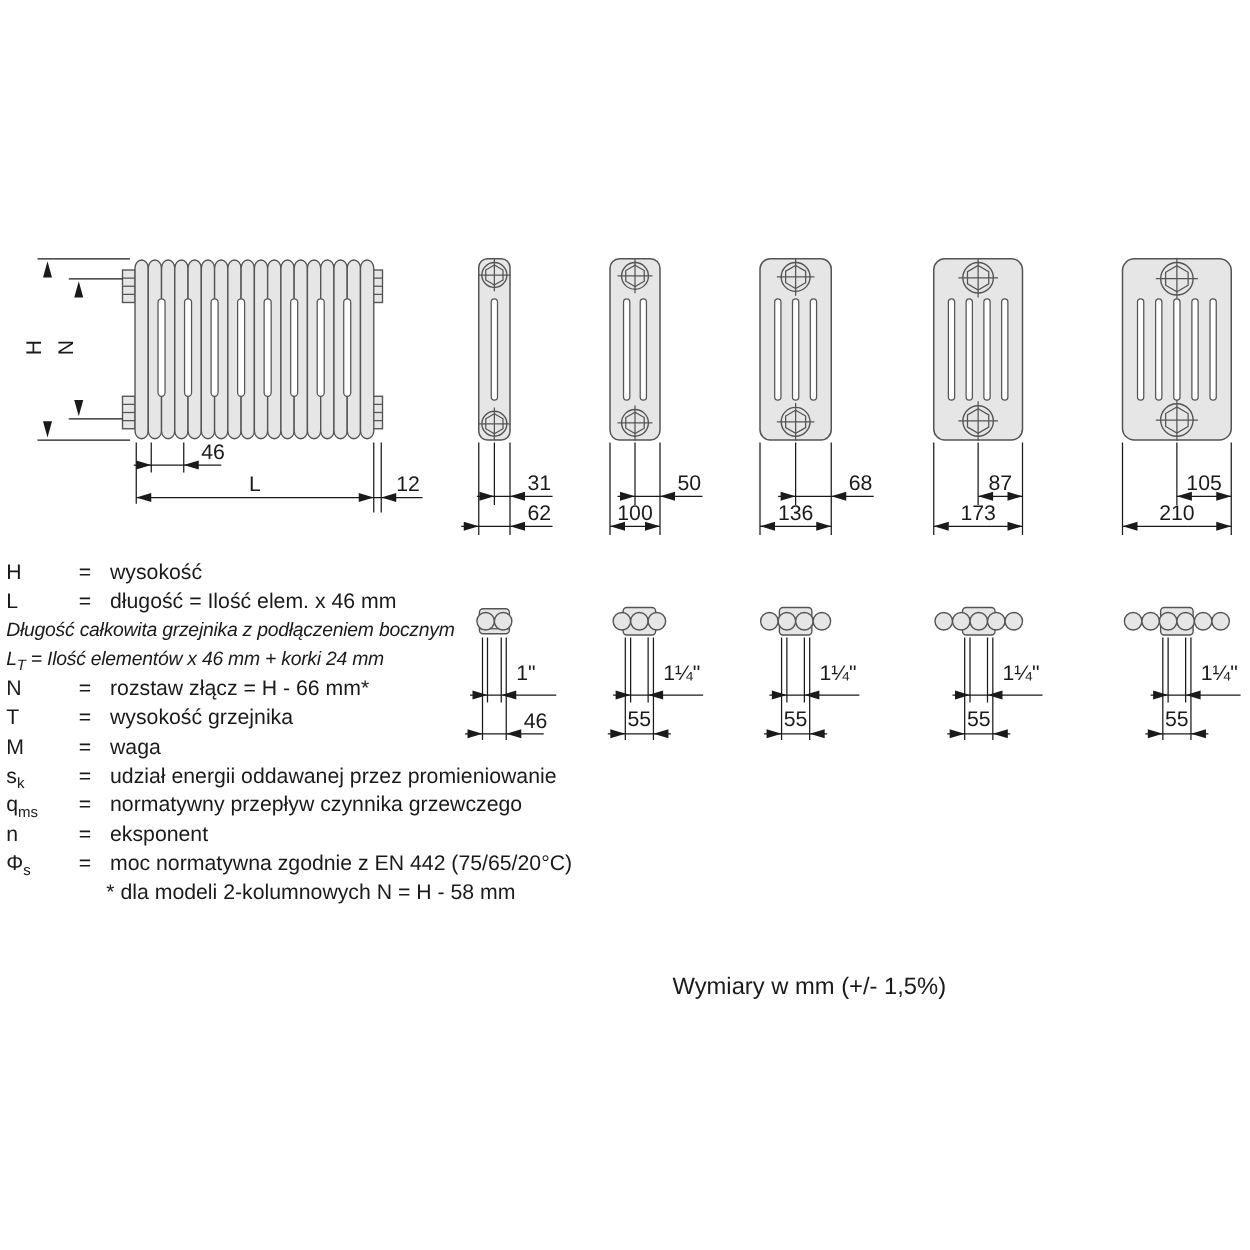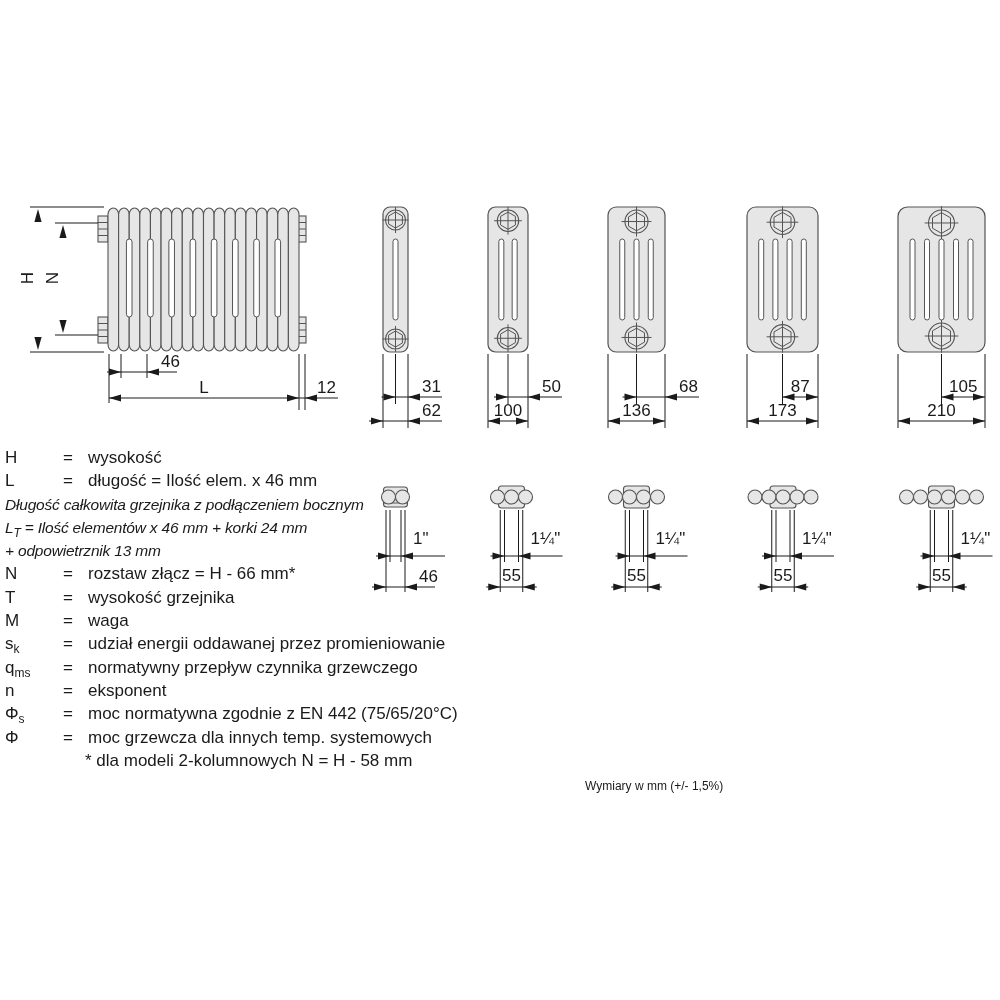--- a/index.html
+++ b/index.html
@@ -7,21 +7,21 @@
           font-family:"Liberation Sans",sans-serif;color:#1a1a1a;overflow:hidden;}
   #diagram-svg{position:absolute;left:0;top:0;}
   #diagram-svg text{font-family:"Liberation Sans",sans-serif;}
   #legend{position:absolute;left:5px;top:446px;width:470px;}
   .lrow{height:23.3px;line-height:23.3px;white-space:nowrap;font-size:17px;}
   .lrow .sym{display:inline-block;width:58px;}
   .lrow .eq{display:inline-block;width:25px;}
   .lrow.small{font-size:15.5px;letter-spacing:-0.2px;font-style:italic;}
   .lrow.indent{padding-left:80px;}
   sub{font-size:12px;}
-  #footer-note{position:absolute;left:585px;top:779px;font-size:12px;}
+  #footer-note{position:absolute;left:538px;top:779px;font-size:19px;}
 </style>
 </head>
 <body>
 
 <div id="canvas">
 
   <svg id="diagram-svg" width="1000" height="1000" viewBox="0 0 1000 1000">
       <g>
         <g>
           <rect x="98" y="216" width="10" height="26" fill="#e6e6e6" stroke="#545454" stroke-width="1.1"></rect>
@@ -339,46 +339,40 @@
     </div>
     <div class="lrow">
       <span class="sym"><span>L</span><sub></sub></span><span class="eq">=</span><span class="txt">długość = Ilość elem. x 46 mm</span>
     </div>
     <div class="lrow small">
       <span class="txt">Długość całkowita grzejnika z podłączeniem bocznym</span>
     </div>
     <div class="lrow small">
       <span class="txt"><span>L</span><sub>T</sub><span> = Ilość elementów x 46 mm + korki 24 mm</span></span>
     </div>
-    <div class="lrow small">
-      <span class="txt">+ odpowietrznik 13 mm</span>
-    </div>
     <div class="lrow">
       <span class="sym"><span>N</span><sub></sub></span><span class="eq">=</span><span class="txt">rozstaw złącz = H - 66 mm*</span>
     </div>
     <div class="lrow">
       <span class="sym"><span>T</span><sub></sub></span><span class="eq">=</span><span class="txt">wysokość grzejnika</span>
     </div>
     <div class="lrow">
       <span class="sym"><span>M</span><sub></sub></span><span class="eq">=</span><span class="txt">waga</span>
     </div>
     <div class="lrow">
       <span class="sym"><span>s</span><sub>k</sub></span><span class="eq">=</span><span class="txt">udział energii oddawanej przez promieniowanie</span>
     </div>
     <div class="lrow">
       <span class="sym"><span>q</span><sub>ms</sub></span><span class="eq">=</span><span class="txt">normatywny przepływ czynnika grzewczego</span>
     </div>
     <div class="lrow">
       <span class="sym"><span>n</span><sub></sub></span><span class="eq">=</span><span class="txt">eksponent</span>
     </div>
     <div class="lrow">
       <span class="sym"><span>Φ</span><sub>s</sub></span><span class="eq">=</span><span class="txt">moc normatywna zgodnie z EN 442 (75/65/20°C)</span>
-    </div>
-    <div class="lrow">
-      <span class="sym"><span>Φ</span><sub></sub></span><span class="eq">=</span><span class="txt">moc grzewcza dla innych temp. systemowych</span>
     </div>
     <div class="lrow indent">
       <span class="txt">* dla modeli 2-kolumnowych N = H - 58 mm</span>
     </div>
   </div>
 
   <div id="footer-note">Wymiary w mm (+/- 1,5%)</div>
 </div>
 
 </body></html>

